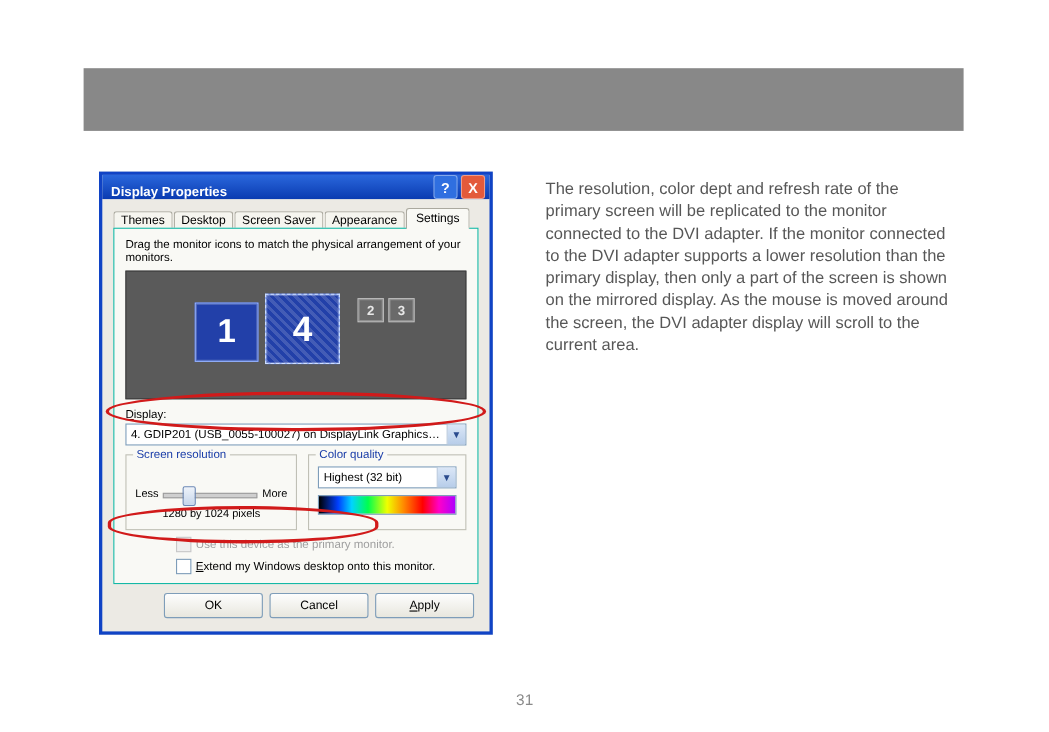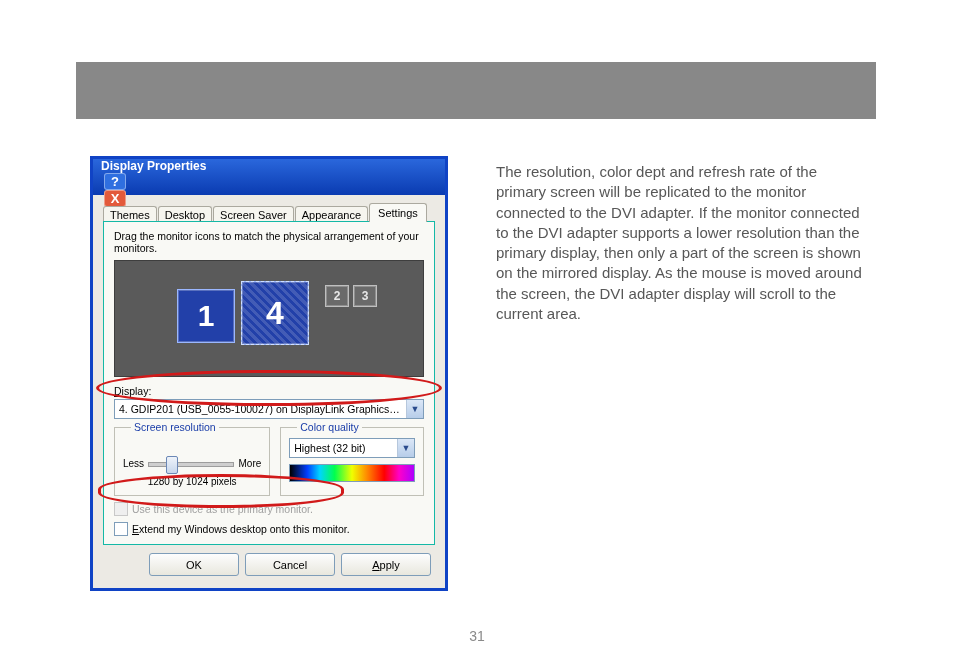--- a/index.html
+++ b/index.html
@@ -53,27 +53,26 @@
     width: 352px;
     border: 3px solid #1043c5;
     background: #eceae4;
     font-family: Tahoma, Arial, sans-serif;
     font-size: 11px;
     color: #000;
   }
   .titlebar {
     background: linear-gradient(#2a67dc, #0a3bb1);
     color: #fff;
-    height: 36px;
-    display: flex;
-    align-items: flex-start;
+    height: 22px;
+    display: flex;
+    align-items: flex-end;
     padding: 0 4px 0 8px;
     font-weight: bold;
     font-size: 12px;
-    flex-direction: column;
   }
   .titlebar .spacer { flex: 1; }
   .tb-btn {
     width: 20px;
     height: 20px;
     border-radius: 3px;
     margin-left: 3px;
     display: flex;
     align-items: center;
     justify-content: center;
@@ -191,21 +190,21 @@
   .two-col {
     display:flex; gap:10px; margin-top:8px;
   }
   .groupbox {
     border:1px solid #c0c0b6;
     padding: 6px 8px 8px 8px;
     position:relative;
     flex:1;
   }
   .groupbox .legend {
-    position:absolute; top:-7px; left:16px;
+    position:absolute; top:-7px; left:6px;
     background:#f9f9f5;
     padding:0 3px;
     font-size:10.5px;
     color:#1a3da8;
   }
   .slider-row { display:flex; align-items:center; font-size:10px; gap:4px; margin-top:20px;}
   .slider-track {
     flex:1; height:18px; position:relative;
   }
   .slider-track .rail {
@@ -224,21 +223,21 @@
     height:16px; margin-top:6px;
     background: linear-gradient(90deg,
       #000 0%, #003fff 14%, #00d4ff 24%, #00ff4e 36%,
       #f0ff00 50%, #ff8a00 62%, #ff0000 76%,
       #ff00c8 88%, #ae00ff 100%);
     border:1px solid #7e9db9;
   }
 
   .checkbox-row {
     display:flex; align-items:center; gap:4px;
-    font-size:10.5px; margin-top:6px;
+    font-size:10.5px; margin-top:6px;margin-left:46px;
   }
   .checkbox-row.disabled { color:#a0a0a0; }
   .chk {
     width:12px; height:12px; border:1px solid #7e9db9; background:#fff;
     display:flex; align-items:center; justify-content:center; font-size:10px;
   }
   .chk.disabled { border-color:#c8c8c8; background:#efefef; }
 
   .btn-row {
     display:flex; justify-content:flex-end; gap:6px; margin-top:8px;

